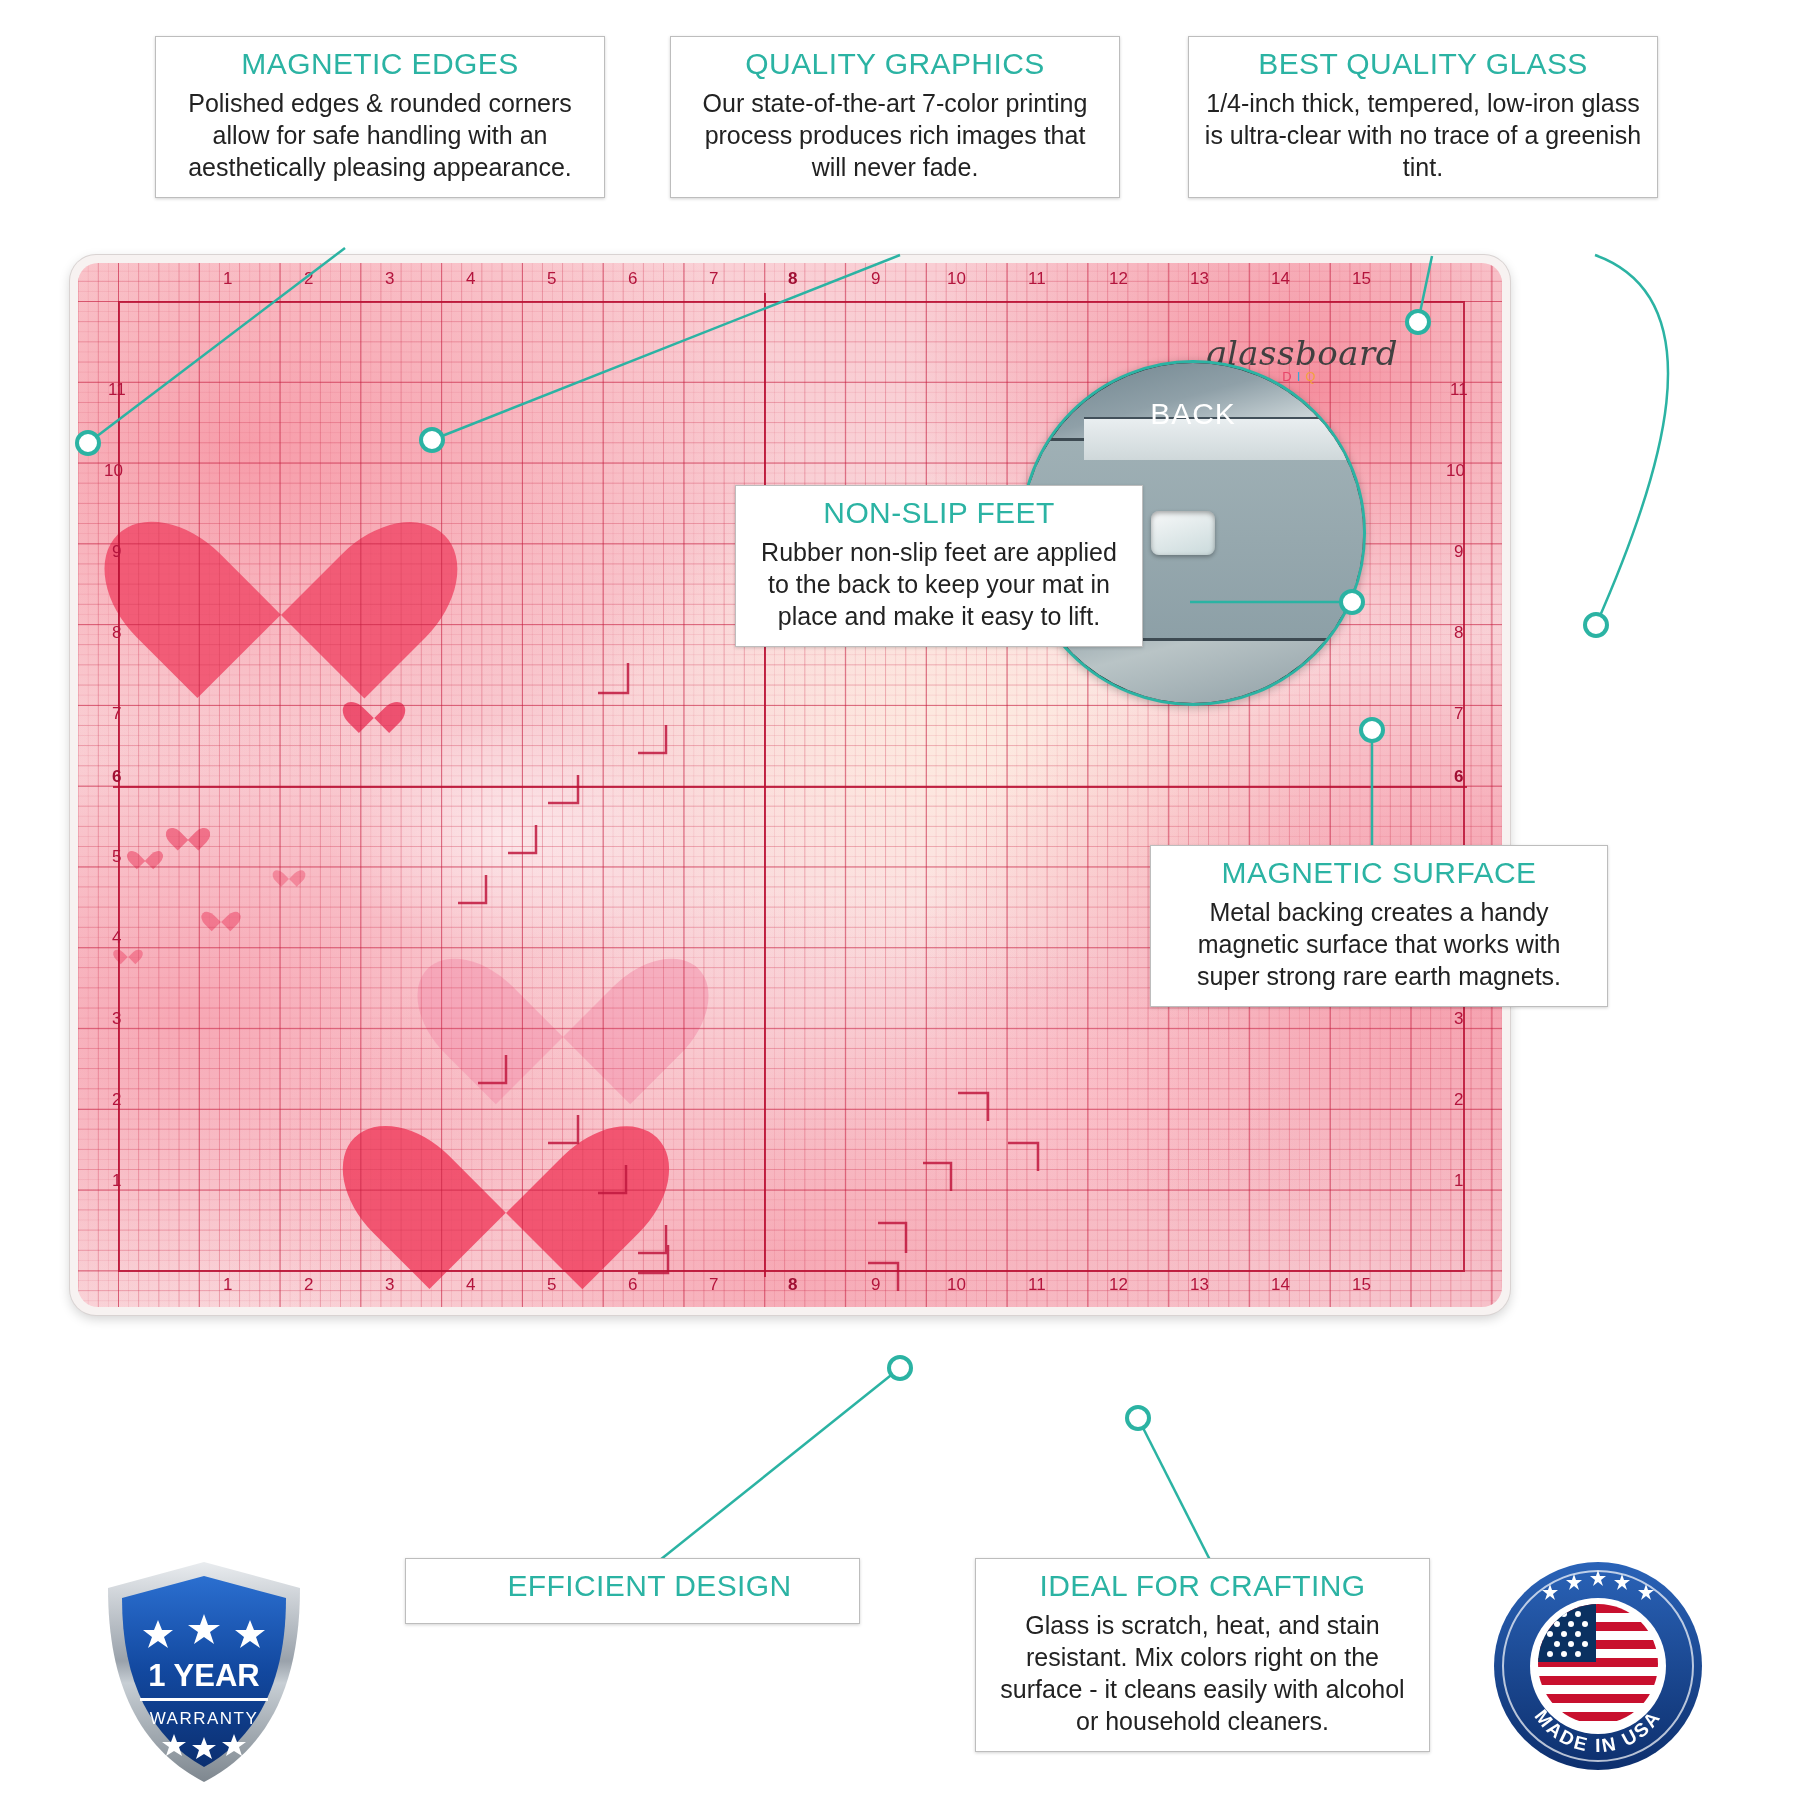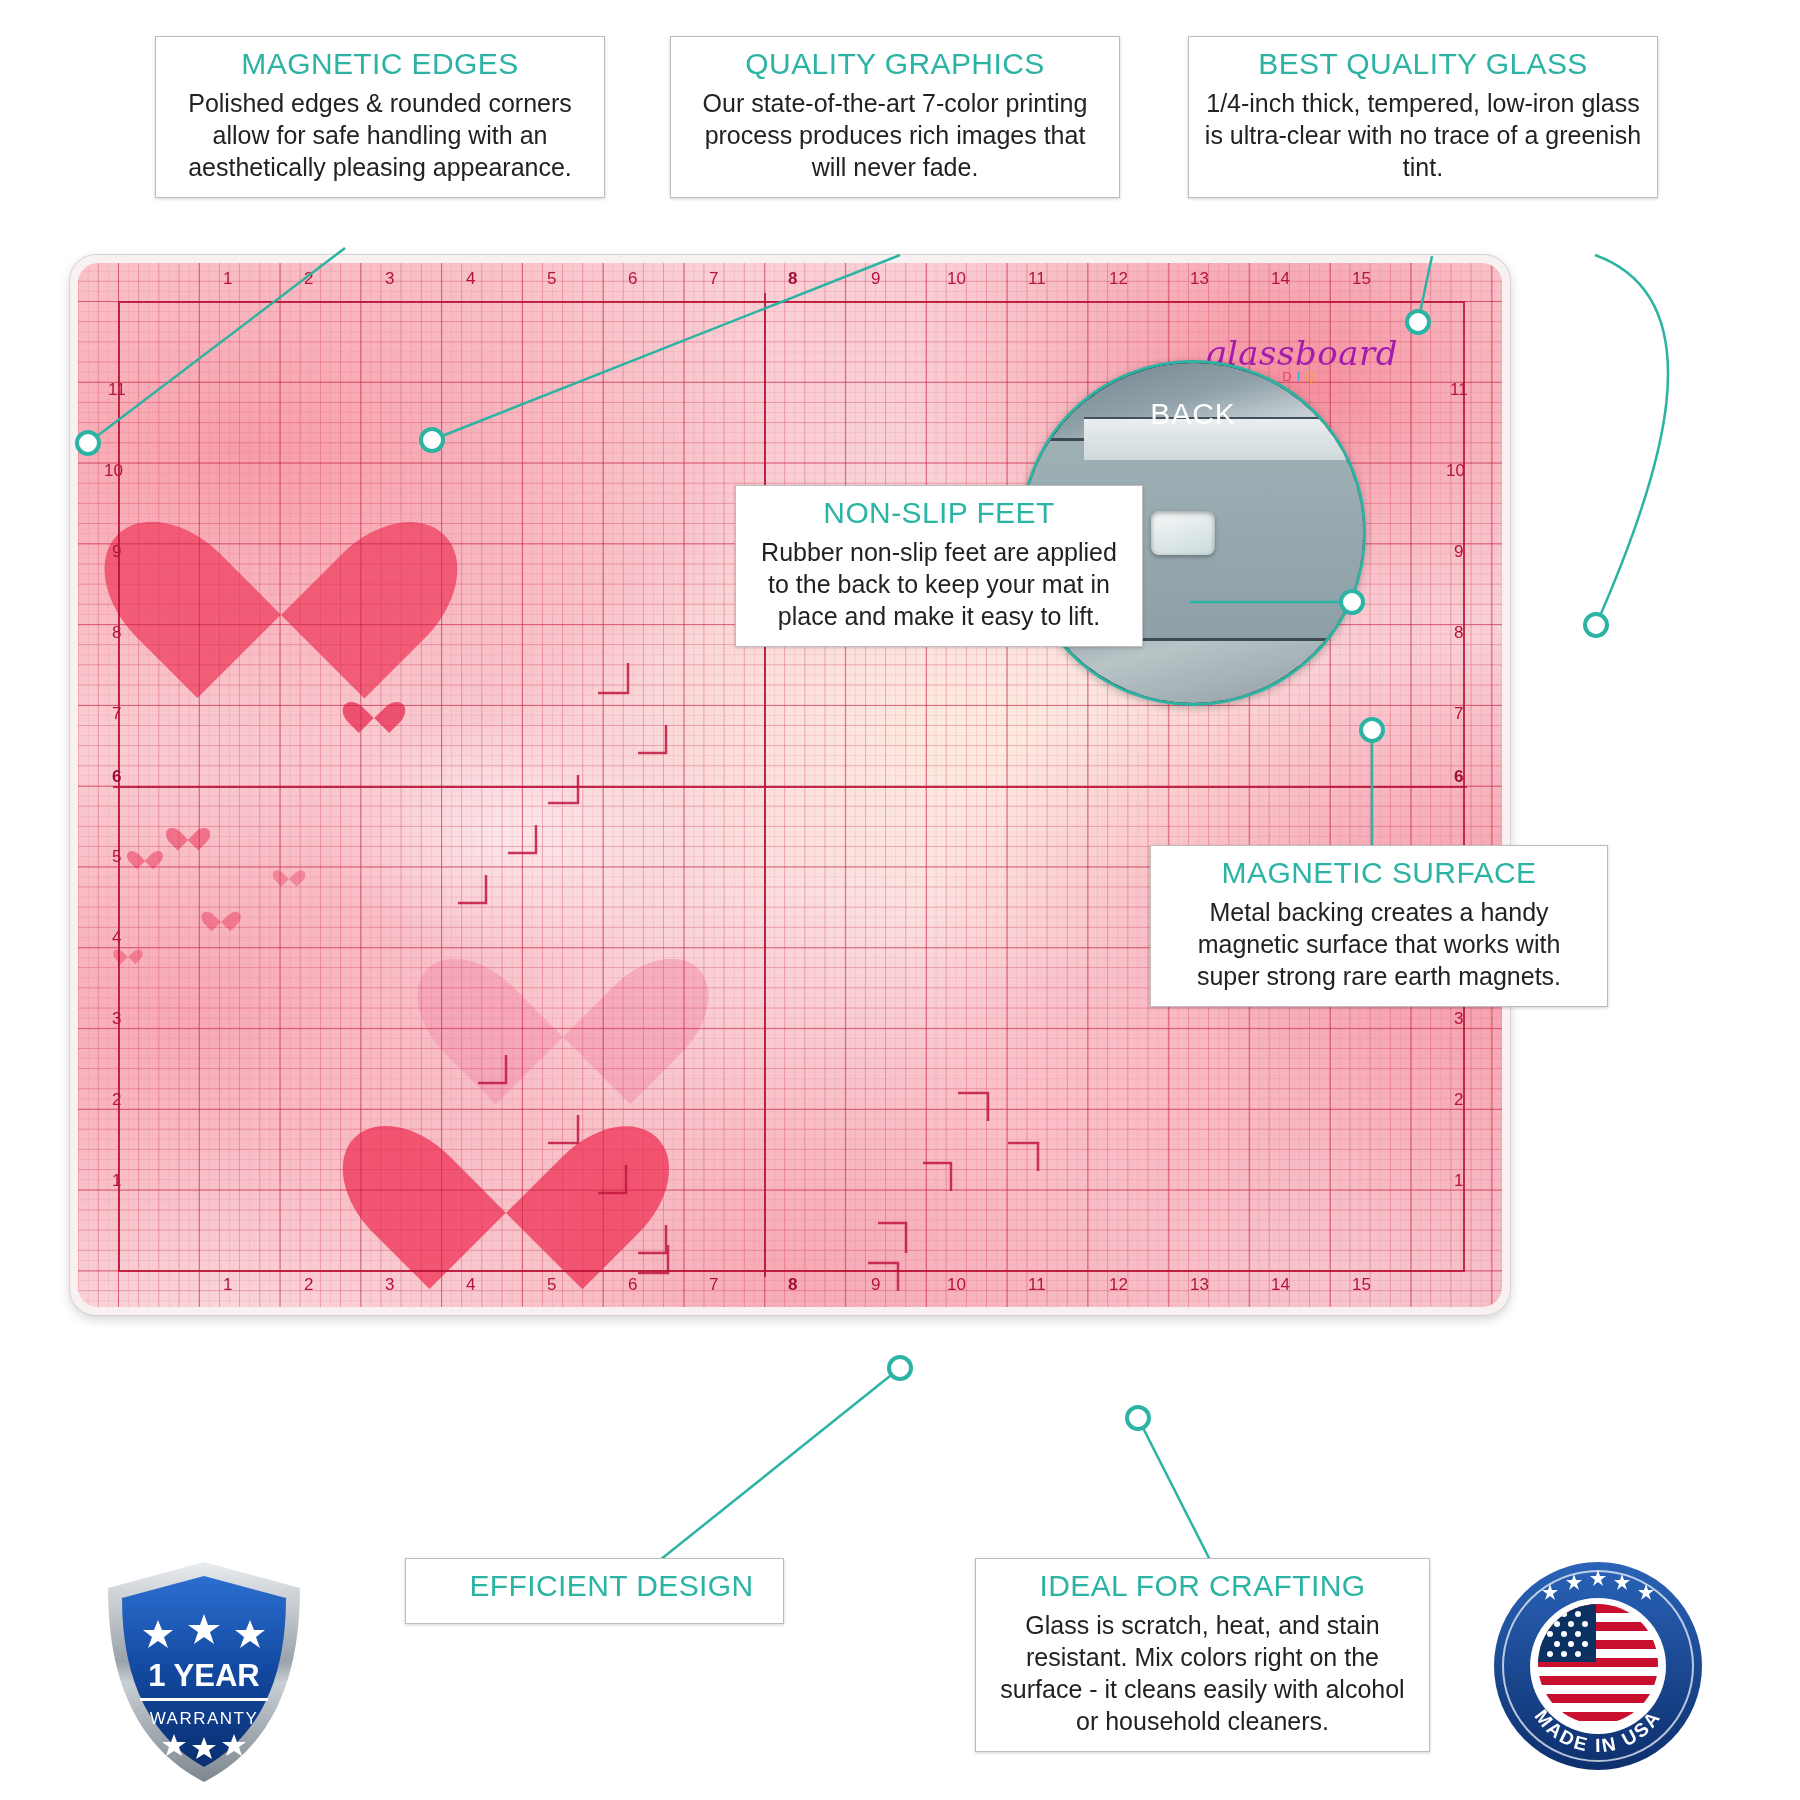--- a/index.html
+++ b/index.html
@@ -84,21 +84,21 @@
     background-size:80.8px 80.8px; background-position:40px 38px;}
   .axis{position:absolute;background:rgba(185,15,50,.85);}
   .axisV{width:2px;top:30px;bottom:30px;left:686px;}
   .axisH{height:2px;left:35px;right:35px;top:523px;}
   .border-line{position:absolute;border:2px solid rgba(185,15,50,.85);left:40px;top:38px;right:37px;bottom:35px;}
 
   .ruler-num{position:absolute;color:#b3143c;font-size:17px;font-family:"Liberation Sans",sans-serif;}
   .ruler-num.bold{font-weight:bold;color:#a00f33;}
 
   .brand{position:absolute;right:112px;top:78px;text-align:center;z-index:8;}
-  .brand .bname{font-family:"DejaVu Serif",serif;font-style:italic;font-size:34px;color:#a21caf;letter-spacing:.5px;}
+  .brand .bname{font-family:"DejaVu Serif",serif;font-style:italic;font-size:34px;color:#404040;letter-spacing:.5px;}
   .brand .bsub{font-size:13px;letter-spacing:5px;color:#7a7a7a;margin-top:-4px;}
   .brand .c1{color:#e8456a;} .brand .c2{color:#3aa7d8;} .brand .c3{color:#f2a33c;}
 
   
   #backcircle{
     position:absolute;left:1020px;top:360px;width:340px;height:340px;border-radius:50%;
     border:3px solid #2bb3a3;overflow:hidden;z-index:20;
     background:#000000;
     box-shadow:0 2px 8px rgba(0,0,0,.25);
   }
@@ -292,21 +292,21 @@
 <div class="callout" style="left:735px;top:485px;width:408px;">
   <div class="title">NON-SLIP FEET</div>
   <div class="body">Rubber non-slip feet are applied to the back to keep your mat in place and make it easy to lift.</div>
 </div>
 
 <div class="callout" style="left:1150px;top:845px;width:458px;">
   <div class="title">MAGNETIC SURFACE</div>
   <div class="body">Metal backing creates a handy magnetic surface that works with super strong rare earth magnets.</div>
 </div>
 
-<div class="callout" style="left:405px;top:1558px;width:379px;padding-left:48px;">
+<div class="callout" style="left:405px;top:1558px;width:455px;padding-left:48px;">
   <div class="title">EFFICIENT DESIGN</div>
 </div>
 
 <div class="callout" style="left:975px;top:1558px;width:455px;">
   <div class="title">IDEAL FOR CRAFTING</div>
   <div class="body">Glass is scratch, heat, and stain resistant. Mix colors right on the surface - it cleans easily with alcohol or household cleaners.</div>
 </div>
 
 <svg id="warranty" viewBox="0 0 208 228">
   <defs>

